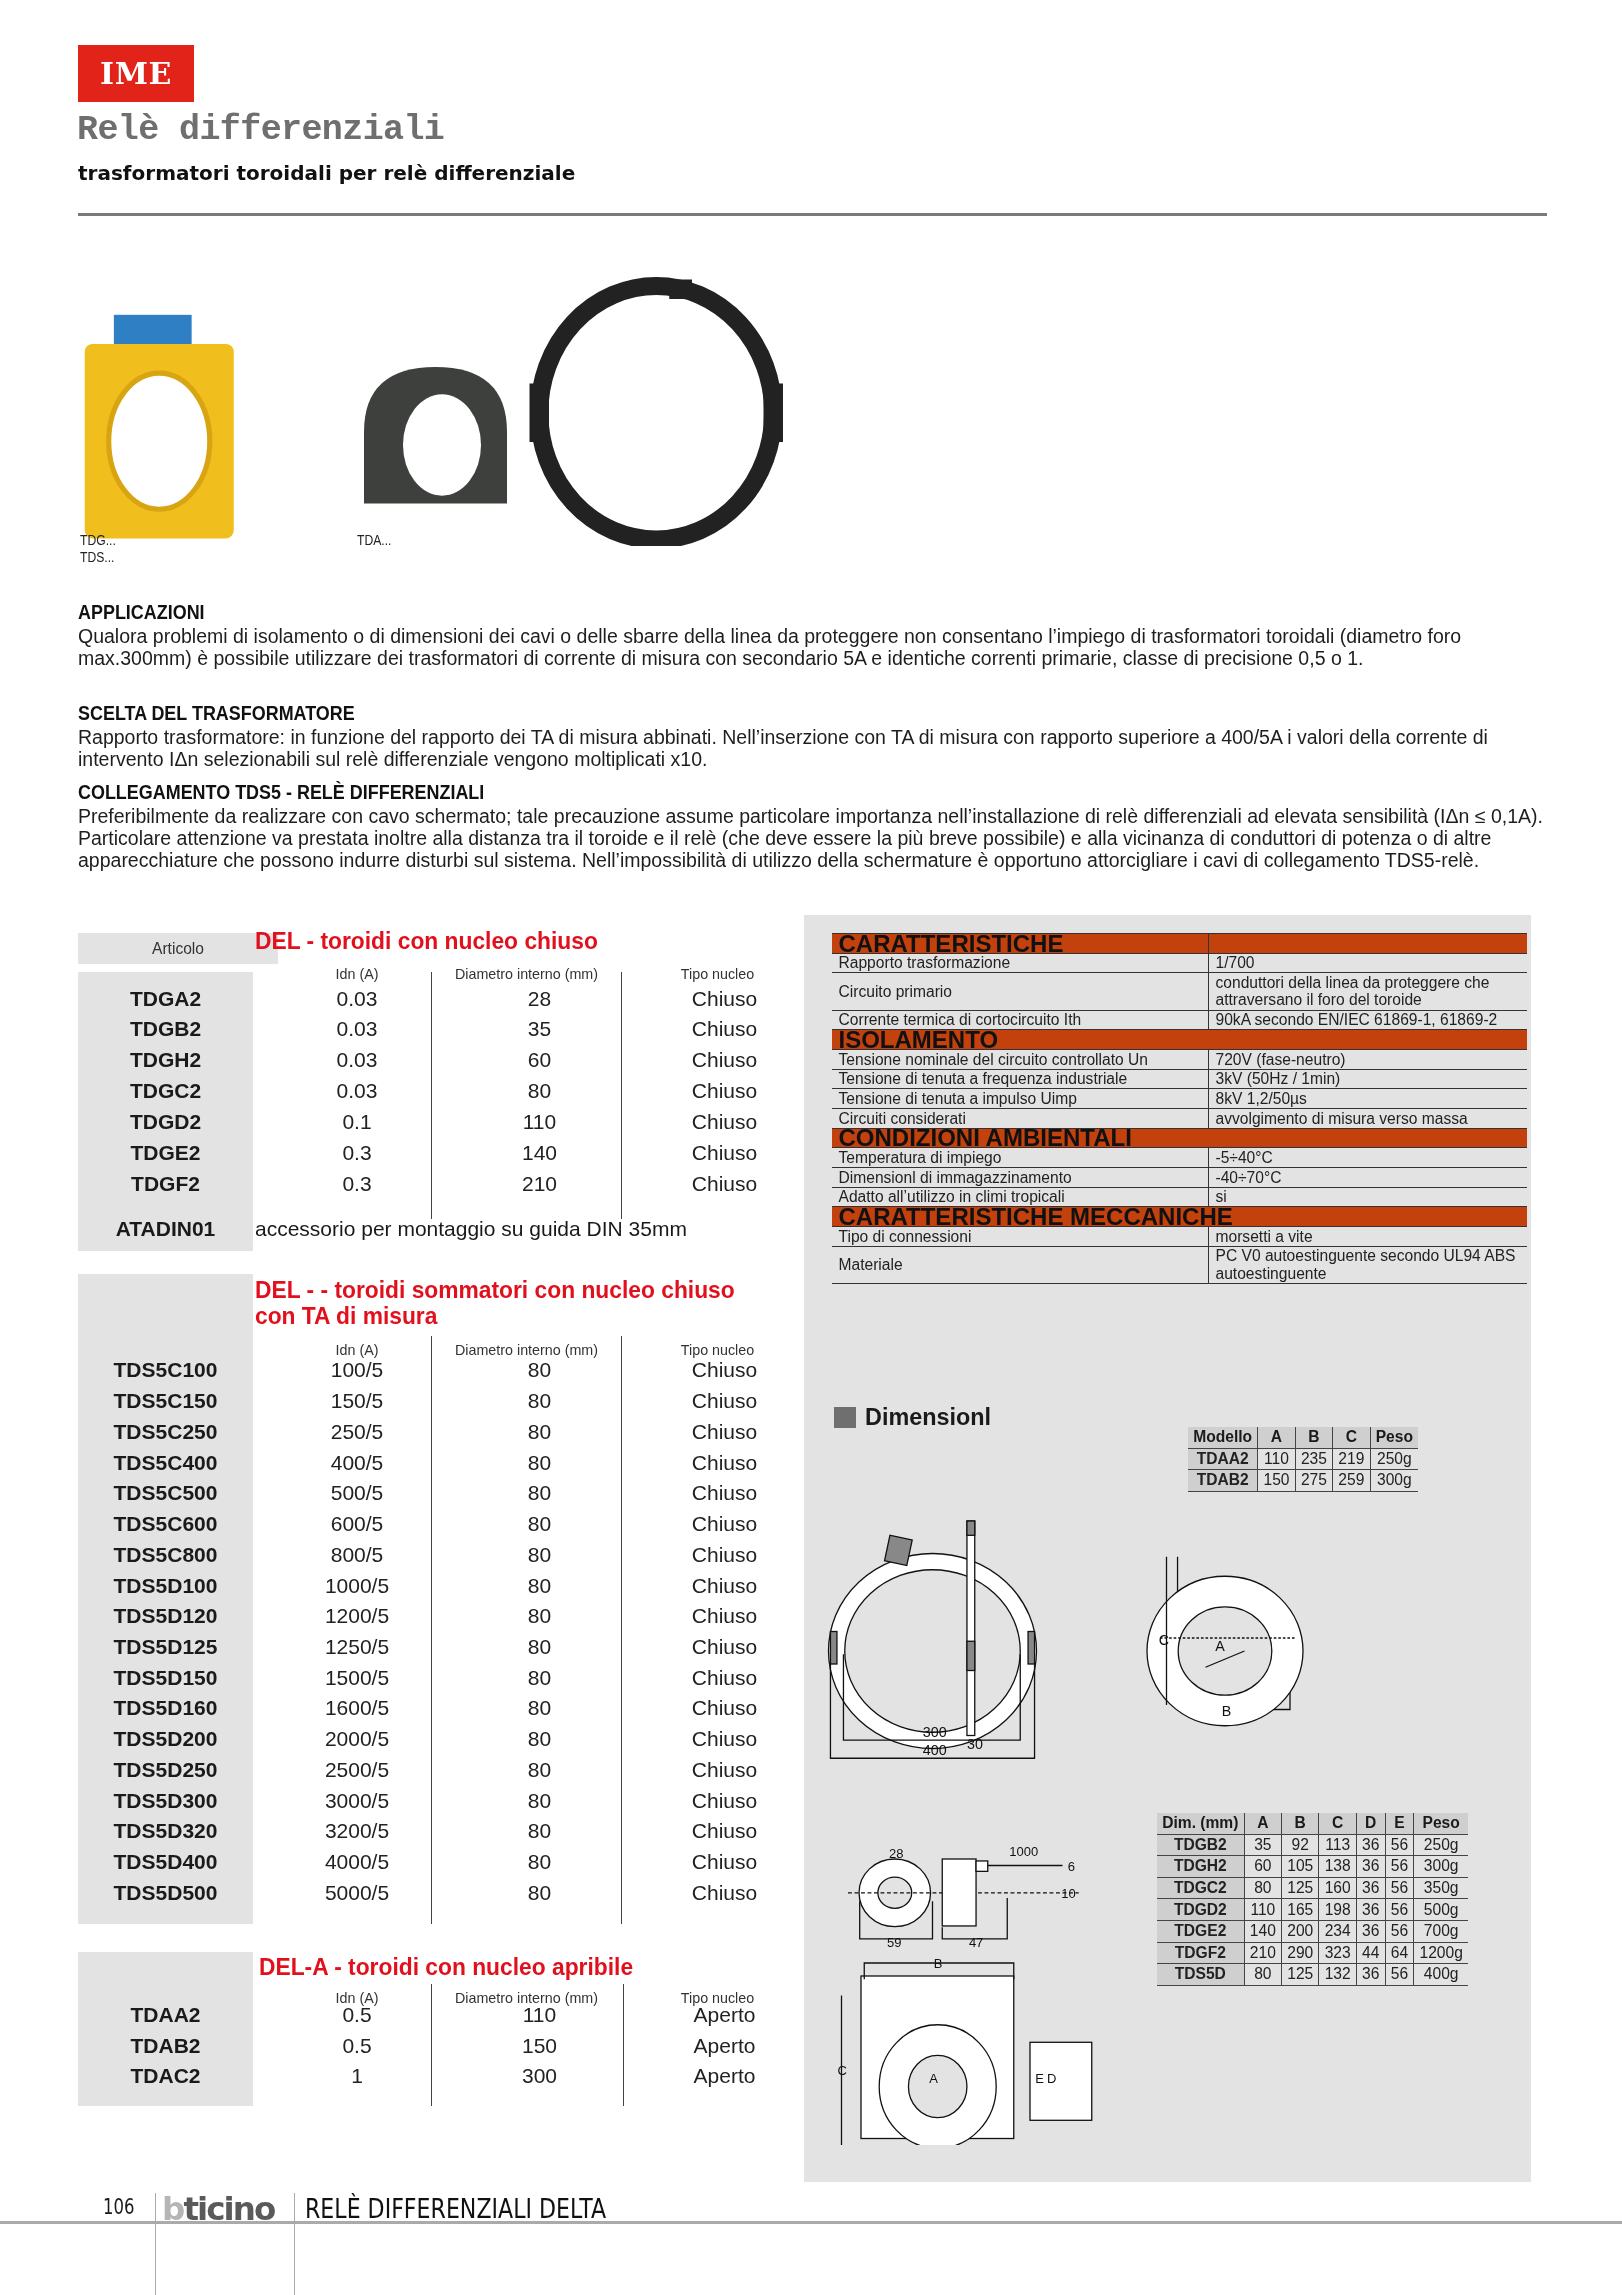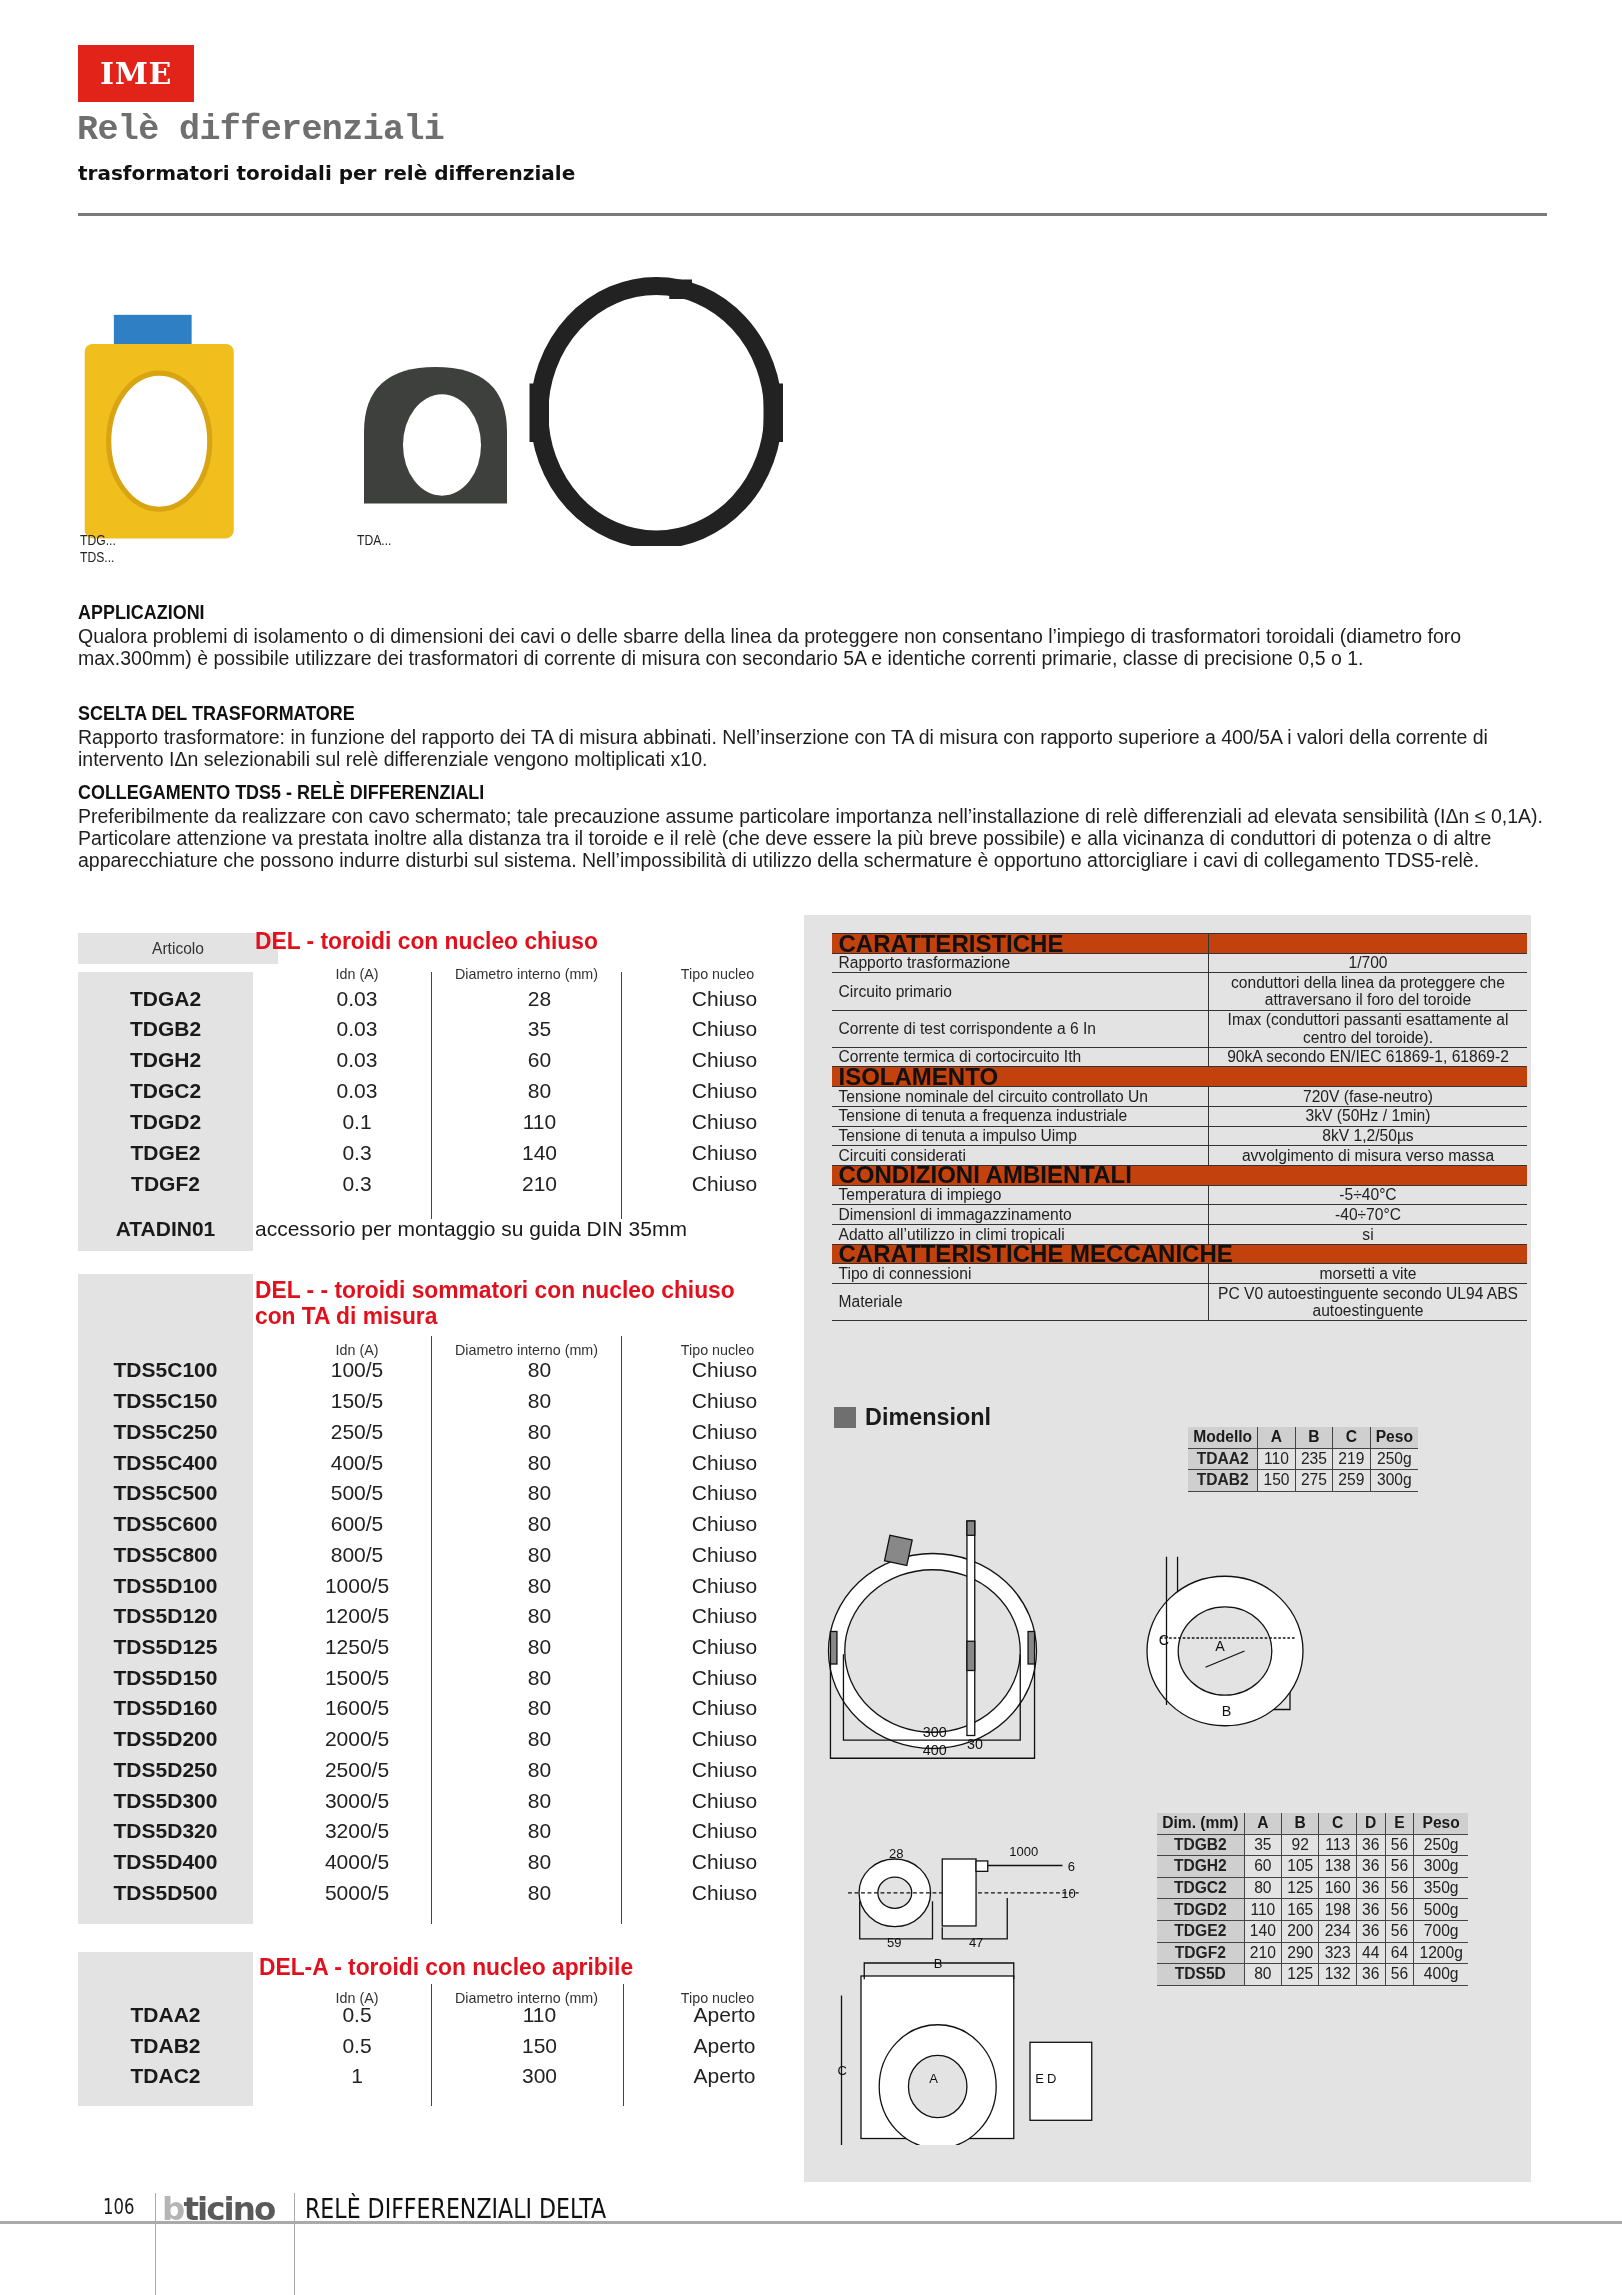--- a/index.html
+++ b/index.html
@@ -36,21 +36,21 @@
   .row .c1, .row .c2, .row .c3 { position:absolute; text-align:center; font-size:21px; color:#222; }
   .row .c1 { left:214px; width:130px; }
   .row .c2 { left:364px; width:195px; }
   .row .c3 { left:572px; width:149px; }
   .vline { position:absolute; width:1.3px; background:#444; }
 
   
   .panel { left:804px; top:915px; width:727px; height:1267px; background:#e3e3e3; }
   .spec { left:832px; top:933px; width:695px; border-collapse:collapse; font-size:15.6px; }
   .spec td { border-top:1.9px solid #333; padding:0.6px 6.5px; line-height:17.5px; color:#222; }
-  .spec td.v { text-align:center; border-left:1.3px solid #333; width:305px; }
+  .spec td.v { text-align:left; border-left:1.3px solid #333; width:305px; }
   .spec tr.h td { background:#c2410c; font-weight:bold; font-size:24px; color:#111; }
   .spec tr:last-child td { border-bottom:1.9px solid #333; }
 
   .dim-title { left:834px; top:1404px; font-weight:bold; font-size:23.4px; display:flex; align-items:center; gap:9px; }
   .dim-title .sq { width:22px; height:21px; background:#6f6f6f; }
 
   .dtbl { border-collapse:collapse; font-size:15.6px; }
   .dtbl th { background:#cfcfcf; font-weight:bold; padding:1.3px 5.2px; border-left:1.3px solid #444; }
   .dtbl th:first-child { border-left:none; }
   .dtbl td { text-align:center; padding:1.3px 5.2px; border-top:1.3px solid #444; border-left:1.3px solid #444; color:#222; }
@@ -319,24 +319,20 @@
         <td colspan="1">CARATTERISTICHE</td>
         <td class="v"></td>
       </tr>
       <tr>
         <td>Rapporto trasformazione</td>
         <td class="v">1/700</td>
       </tr>
       <tr>
         <td>Circuito primario</td>
         <td class="v">conduttori della linea da proteggere che attraversano il foro del toroide</td>
-      </tr>
-      <tr>
-        <td>Corrente di test corrispondente a 6 In</td>
-        <td class="v">Imax (conduttori passanti esattamente al centro del toroide).</td>
       </tr>
       <tr>
         <td>Corrente termica di cortocircuito Ith</td>
         <td class="v">90kA secondo EN/IEC 61869-1, 61869-2</td>
       </tr>
       <tr class="h">
         <td colspan="2">ISOLAMENTO</td>
       </tr>
       <tr>
         <td>Tensione nominale del circuito controllato Un</td>

